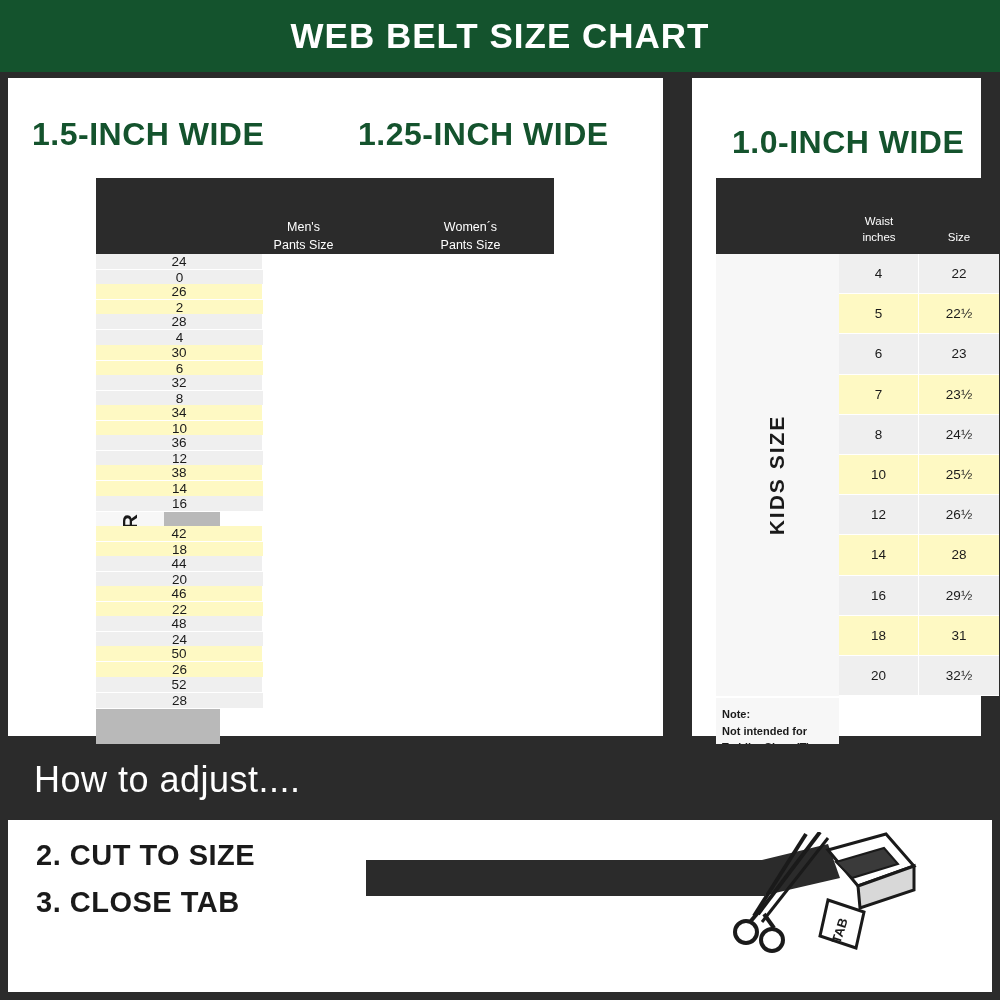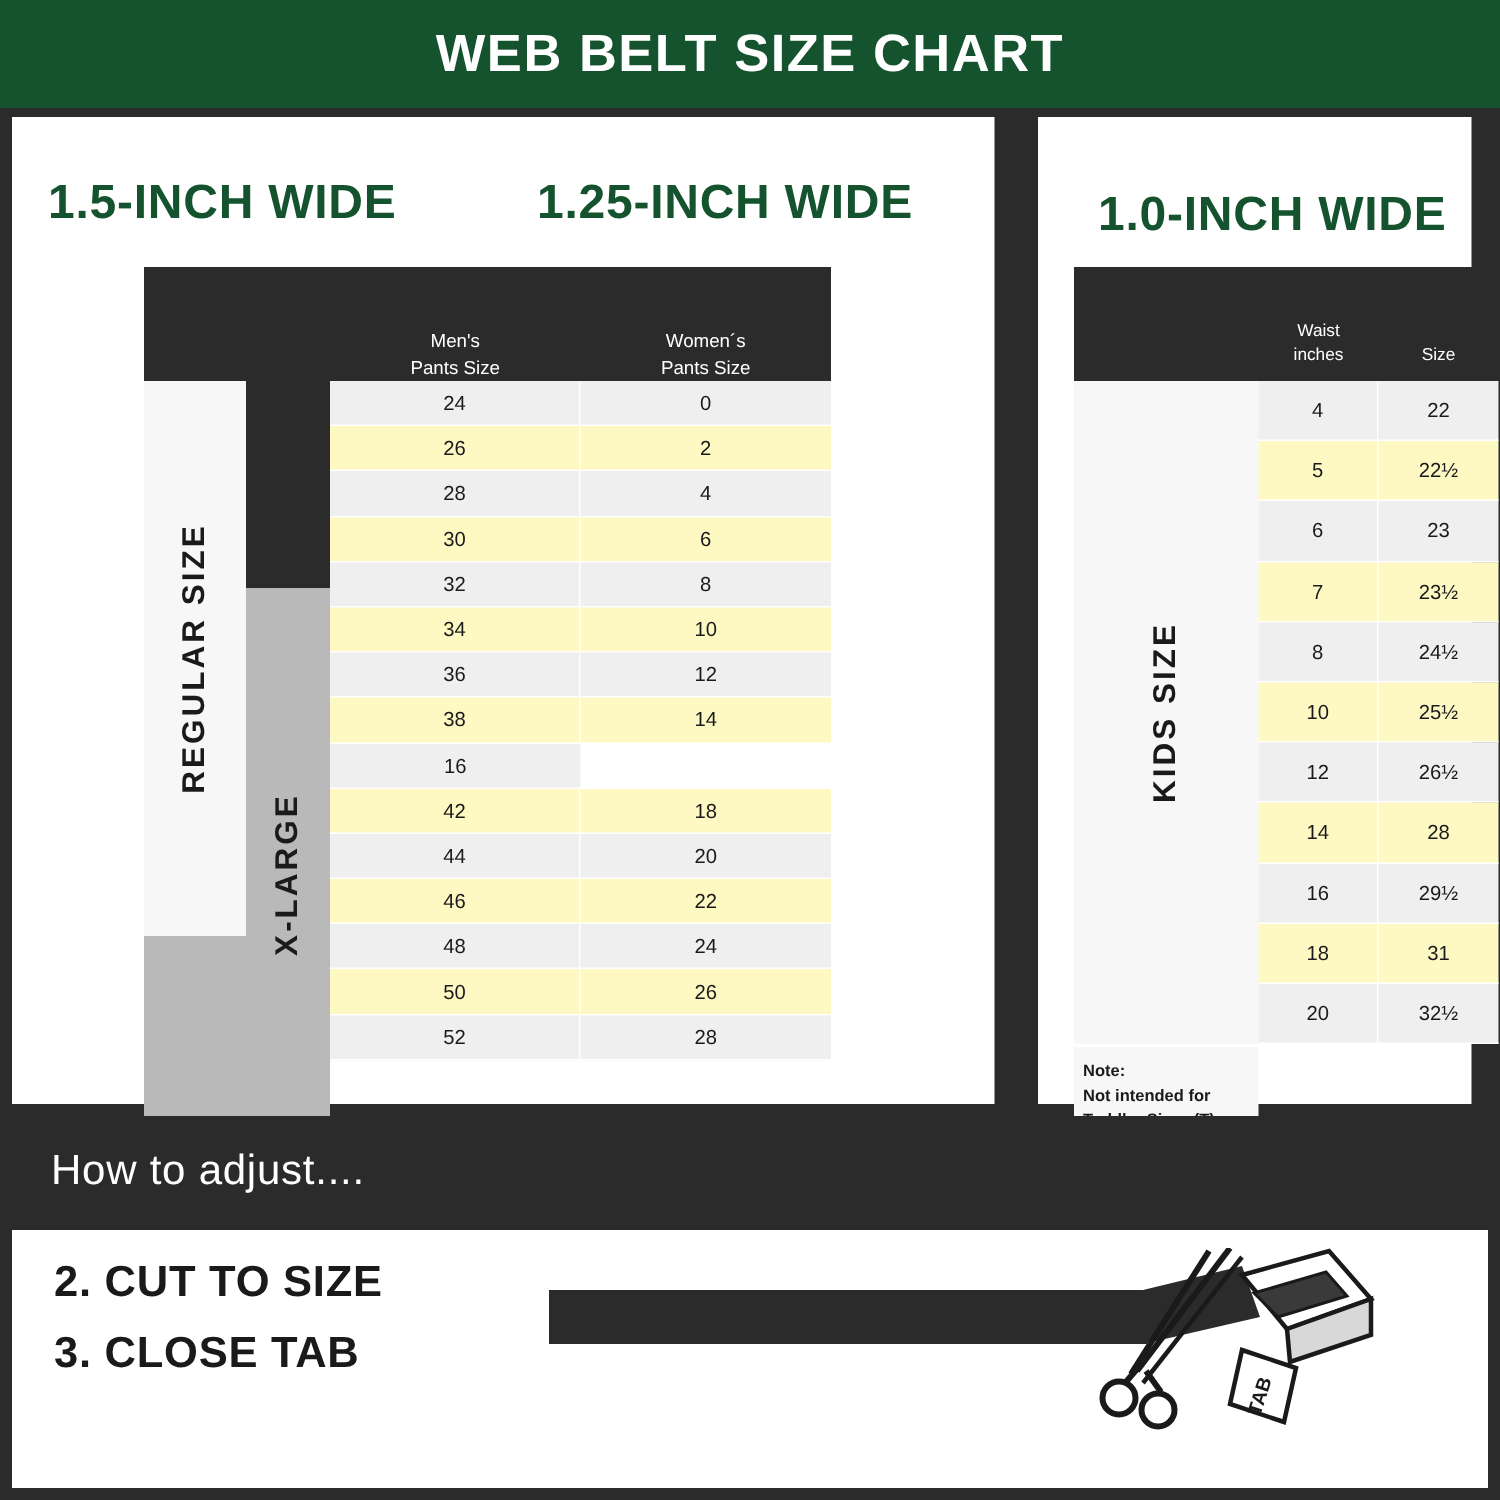--- a/index.html
+++ b/index.html
@@ -71,20 +71,21 @@
   .at-head .col {
     width: 167px;
     display: flex; flex-direction: column;
     align-items: center; justify-content: flex-end;
     font-size: 12.5px; line-height: 1.45;
     text-align: center;
   }
   .at-row {
     display: flex;
     height: 30.2px;
+    flex-direction: column;
   }
   .at-row .sidecell { width: 124px; }
   .at-row .cell {
     width: 167px;
     display: flex; align-items: center; justify-content: center;
     font-size: 13.5px;
     color: #1a1a1a;
     border-bottom: 1px solid #ffffff;
   }
   .at-row .cell.c1 { border-right: 1px solid #ffffff; }
@@ -189,21 +190,21 @@
   
   .howto-bar {
     position: absolute;
     left: 0; top: 744px;
     width: 1000px; height: 72px;
     background: #2b2b2b;
     display: flex; align-items: center;
   }
   .howto-bar .label {
     color: #ffffff;
-    font-size: 28px;
+    font-size: 36px;
     margin-left: 34px;
     letter-spacing: 0.5px;
   }
   .bottom {
     position: absolute;
     left: 8px; top: 820px;
     width: 984px; height: 172px;
     background: #ffffff;
   }
   .steps {

